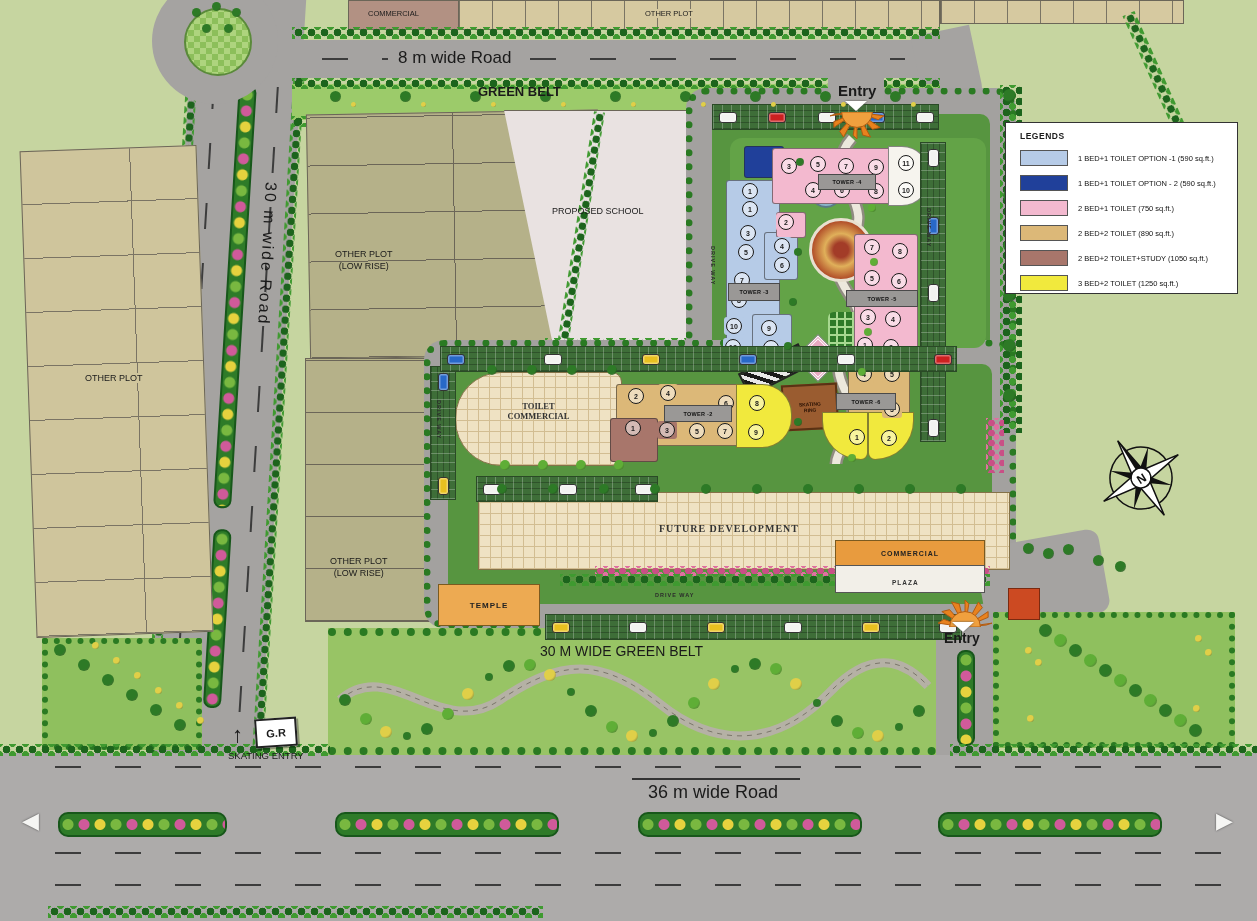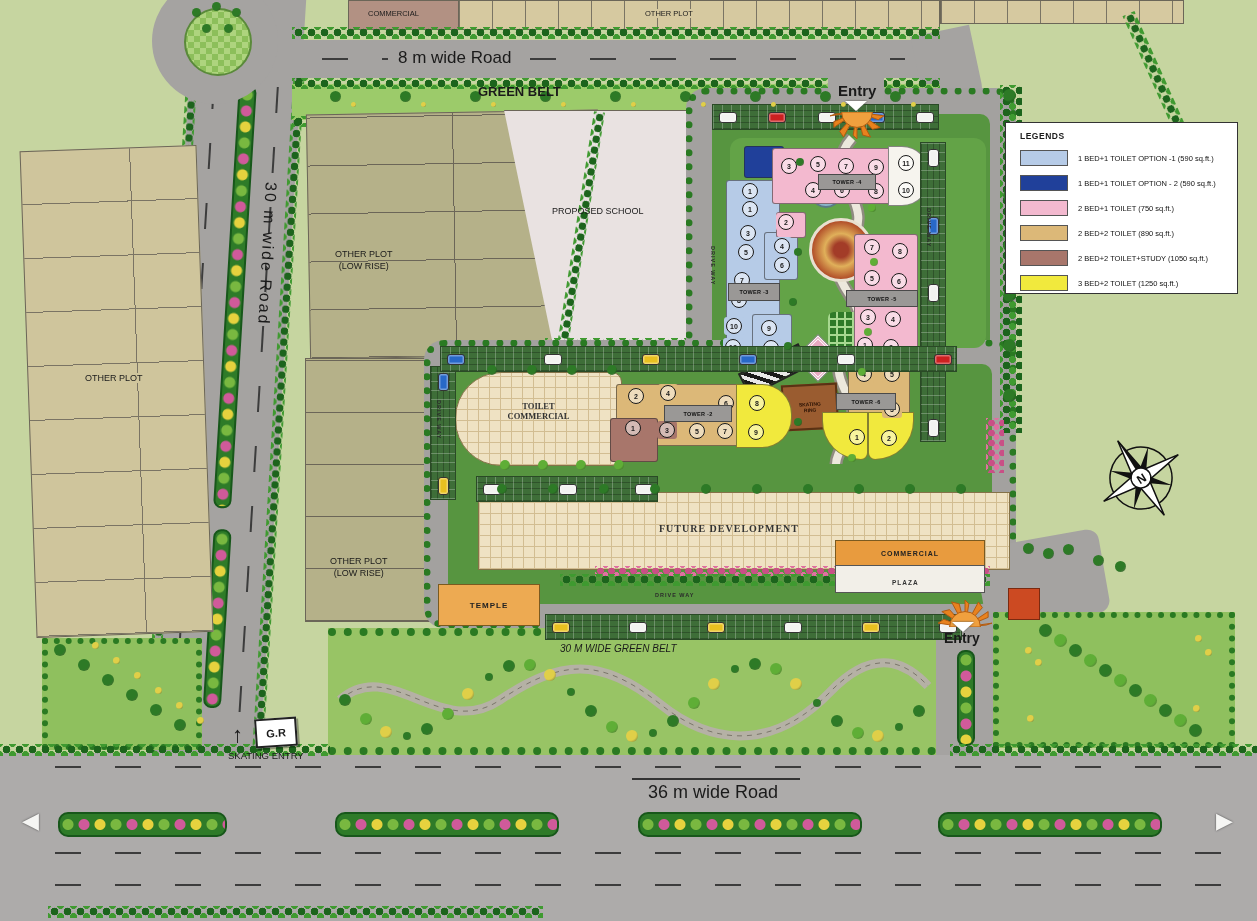--- a/index.html
+++ b/index.html
@@ -533,21 +533,21 @@
   <div class="abs dash-h" style="left:322px;top:58px;width:66px;"></div>
   <div class="abs dash-h" style="left:530px;top:58px;width:375px;"></div>
 
   <div class="lbl" style="left:478px;top:84px;font-size:13px;font-weight:bold;">GREEN BELT</div>
 
   <div class="lbl" style="left:258px;top:182px;writing-mode:vertical-rl;font-size:16px;letter-spacing:2px;transform:rotate(3deg);">30 m wide  Road</div>
 
   <div class="lbl" style="left:648px;top:782px;font-size:18px;">36 m wide  Road</div>
   <div class="abs" style="left:632px;top:778px;width:168px;height:2px;background:#333;"></div>
 
-  <div class="lbl" style="left:560px;top:643px;font-size:10px;font-style:italic;">30 M WIDE GREEN BELT</div>
+  <div class="lbl" style="left:540px;top:643px;font-size:14px;">30 M WIDE GREEN BELT</div>
 
   <div class="lbl" style="left:368px;top:9px;font-size:7.5px;">COMMERCIAL</div>
   <div class="lbl" style="left:642px;top:9px;font-size:7.5px;background:#d6c9a0;padding:0 3px;">OTHER PLOT</div>
   <div class="lbl" style="left:83px;top:373px;font-size:9px;background:#cfc59c;padding:0 2px;">OTHER PLOT</div>
 
   <div class="abs" style="left:335px;top:248px;text-align:center;font-size:9px;line-height:12px;">
     <div>OTHER PLOT</div>
       <div>(LOW RISE)</div>
   </div>
   <div class="abs" style="left:330px;top:555px;text-align:center;font-size:9px;line-height:12px;">

